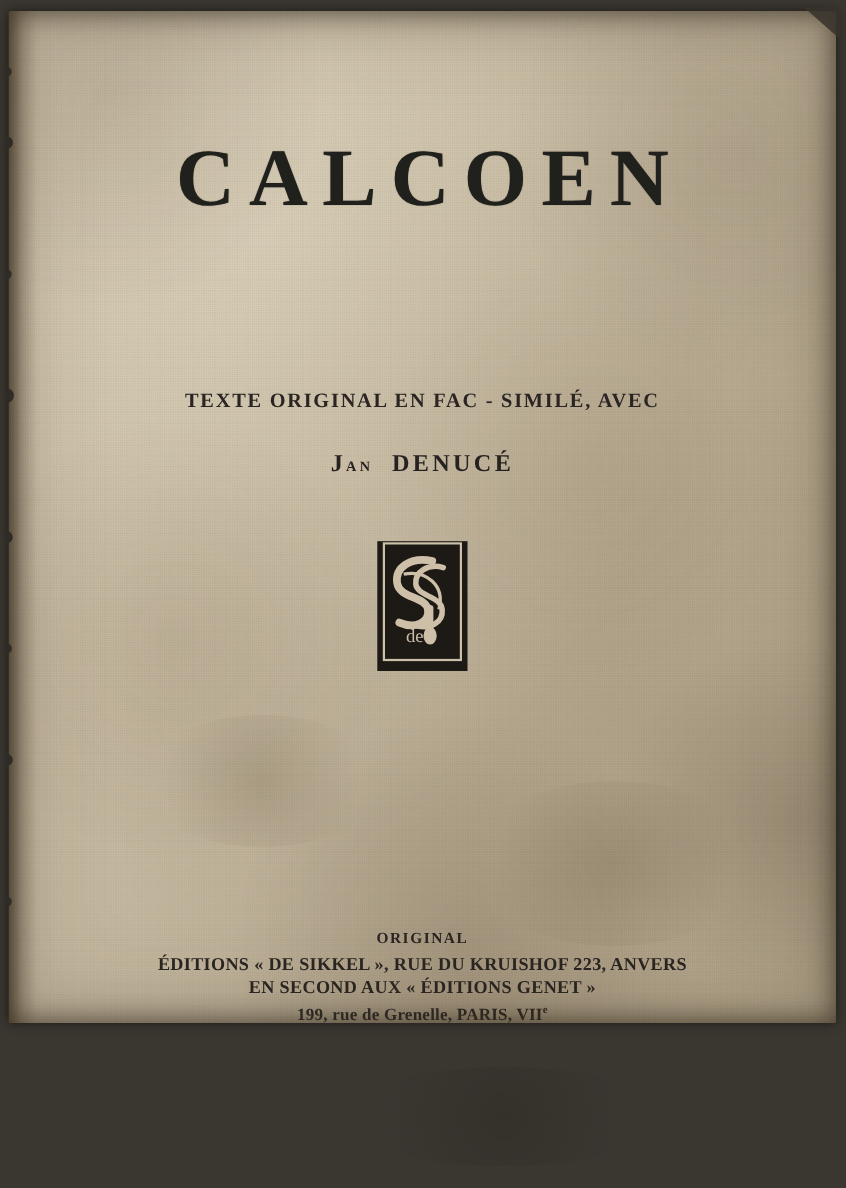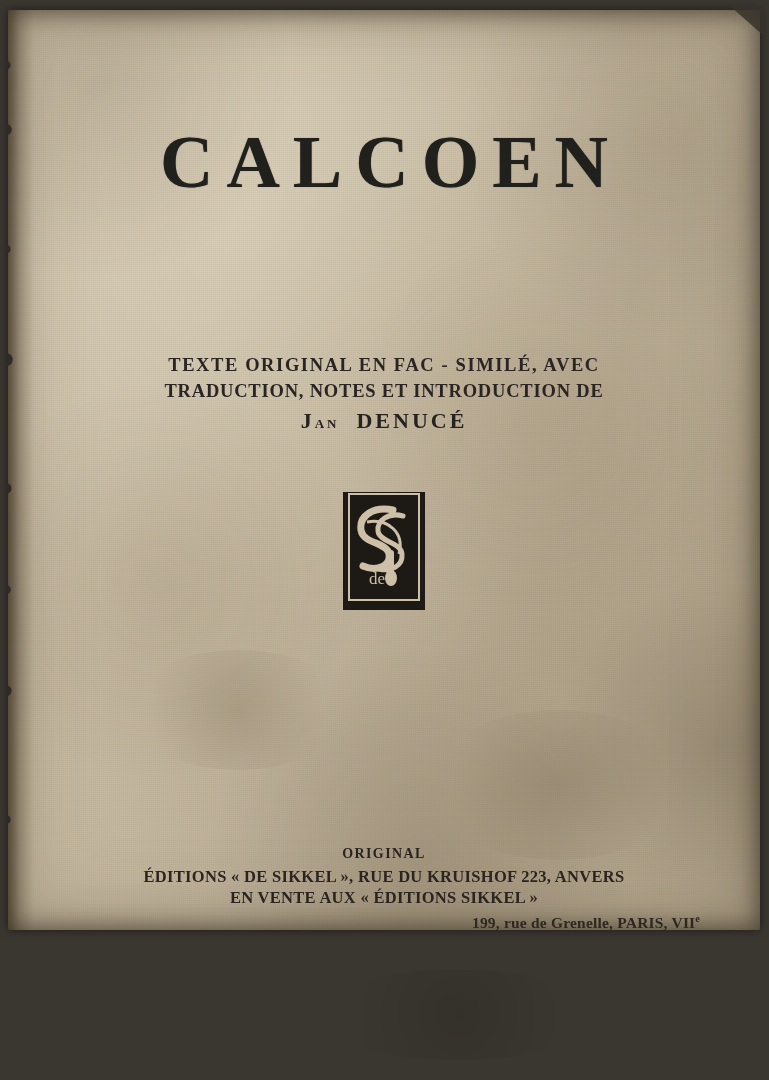--- a/index.html
+++ b/index.html
@@ -201,21 +201,20 @@
     font-size: 16.5px;
     font-weight: 700;
     letter-spacing: 0.3px;
     line-height: 21px;
   }
   .imprint .line3 {
     font-size: 15.5px;
     font-weight: 700;
     letter-spacing: 0.2px;
     line-height: 21px;
-    text-align: right;
   }
   .imprint .line3 .sup { font-size: 10px; vertical-align: super; }
 
   
   .blotch {
     position: absolute;
     pointer-events: none;
     border-radius: 50%;
     background: radial-gradient(circle, rgba(100,82,55,0.16), rgba(100,82,55,0) 70%);
     mix-blend-mode: multiply;
@@ -235,21 +234,20 @@
     <div class="blotch" style="left:420px; top:700px; width:260px; height:150px;"></div>
     <div class="blotch" style="left:300px; top:960px; width:300px; height:90px;"></div>
 
     <div class="content">
 
       <div class="title">CALCOEN</div>
 
 
       <div class="credit">
         <div class="l1">TEXTE  ORIGINAL  EN  FAC - SIMILÉ,  AVEC</div>
-        <div>TRADUCTION, NOTES ET INTRODUCTION DE</div>
       </div>
 
       <div class="author">
         <span>J</span><span class="small">AN</span>&nbsp;&nbsp;<span>DENUCÉ</span>
       </div>
 
       <div class="device">
         <svg width="74" height="110" viewBox="0 0 74 110" aria-hidden="true">
 
           <rect x="2" y="2" width="70" height="106" fill="none" stroke="#cdbfa8" stroke-width="2"></rect>
@@ -262,21 +260,21 @@
           <rect x="41" y="58" width="6" height="26" rx="3" fill="#cdbfa8"></rect>
           <ellipse cx="44" cy="86" rx="6" ry="8" fill="#cdbfa8"></ellipse>
 
           <text x="22" y="92" font-family="Liberation Serif, serif" font-size="17" fill="#cdbfa8">de</text>
         </svg>
       </div>
 
       <div class="imprint">
         <div class="year">ORIGINAL</div>
         <div class="line1">ÉDITIONS « DE SIKKEL », RUE DU KRUISHOF 223, ANVERS</div>
-        <div class="line2">EN VENTE AUX « ÉDITIONS SIKKEL »</div>
+        <div class="line2">EN SECOND AUX « ÉDITIONS GENET »</div>
         <div class="line3"><span>199, rue de Grenelle, PARIS, VII</span><span class="sup">e</span></div>
       </div>
 
     </div>
 
     <div class="edgewear"></div>
     <div class="spine"></div>
     <div class="ragged"></div>
     <div class="corner-tr"></div>
   </div>

